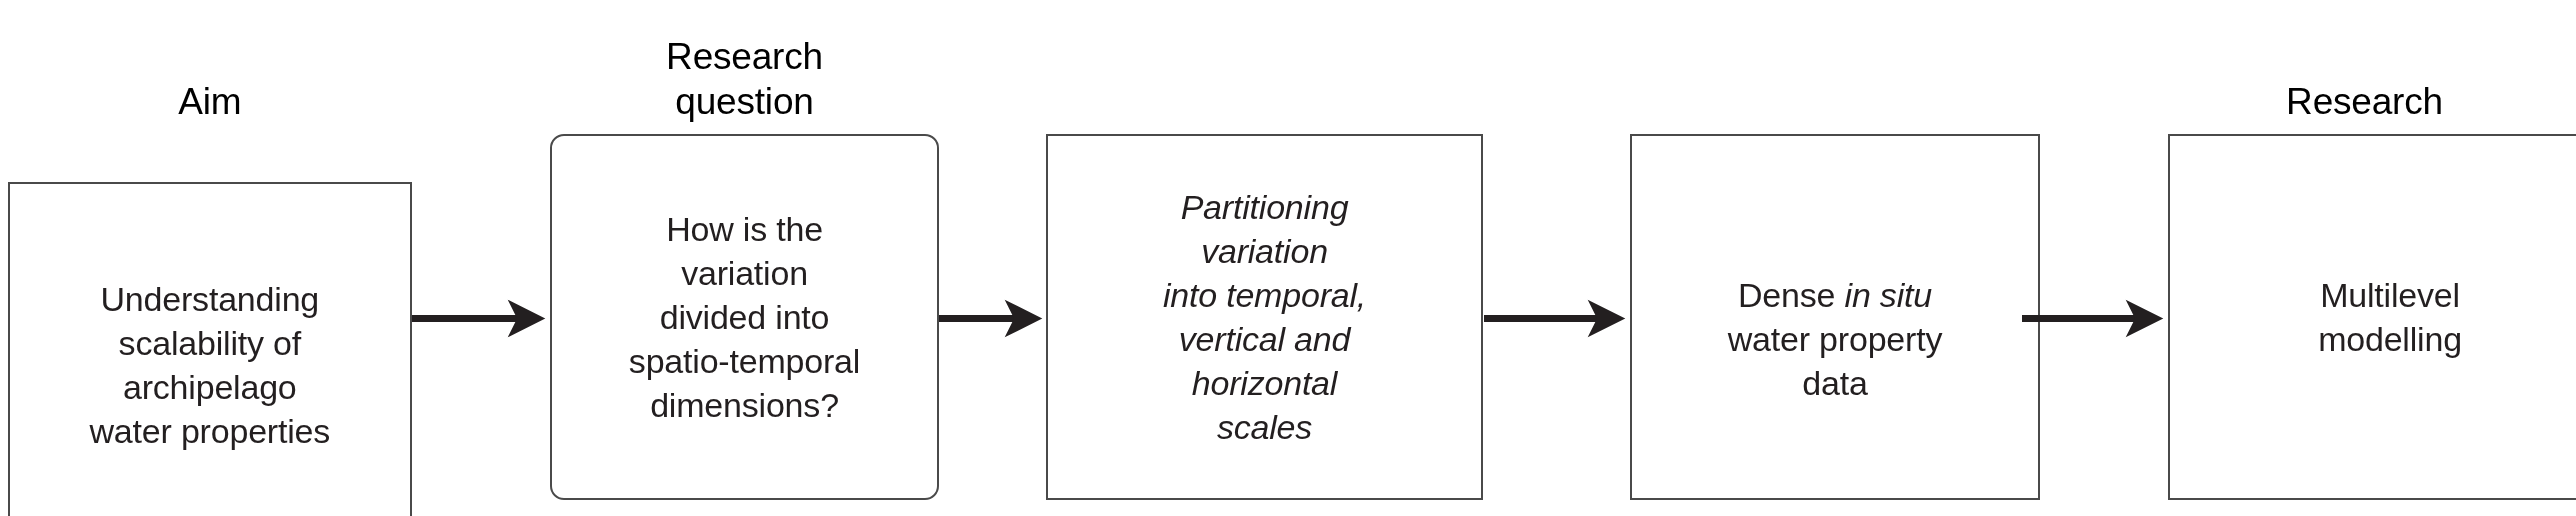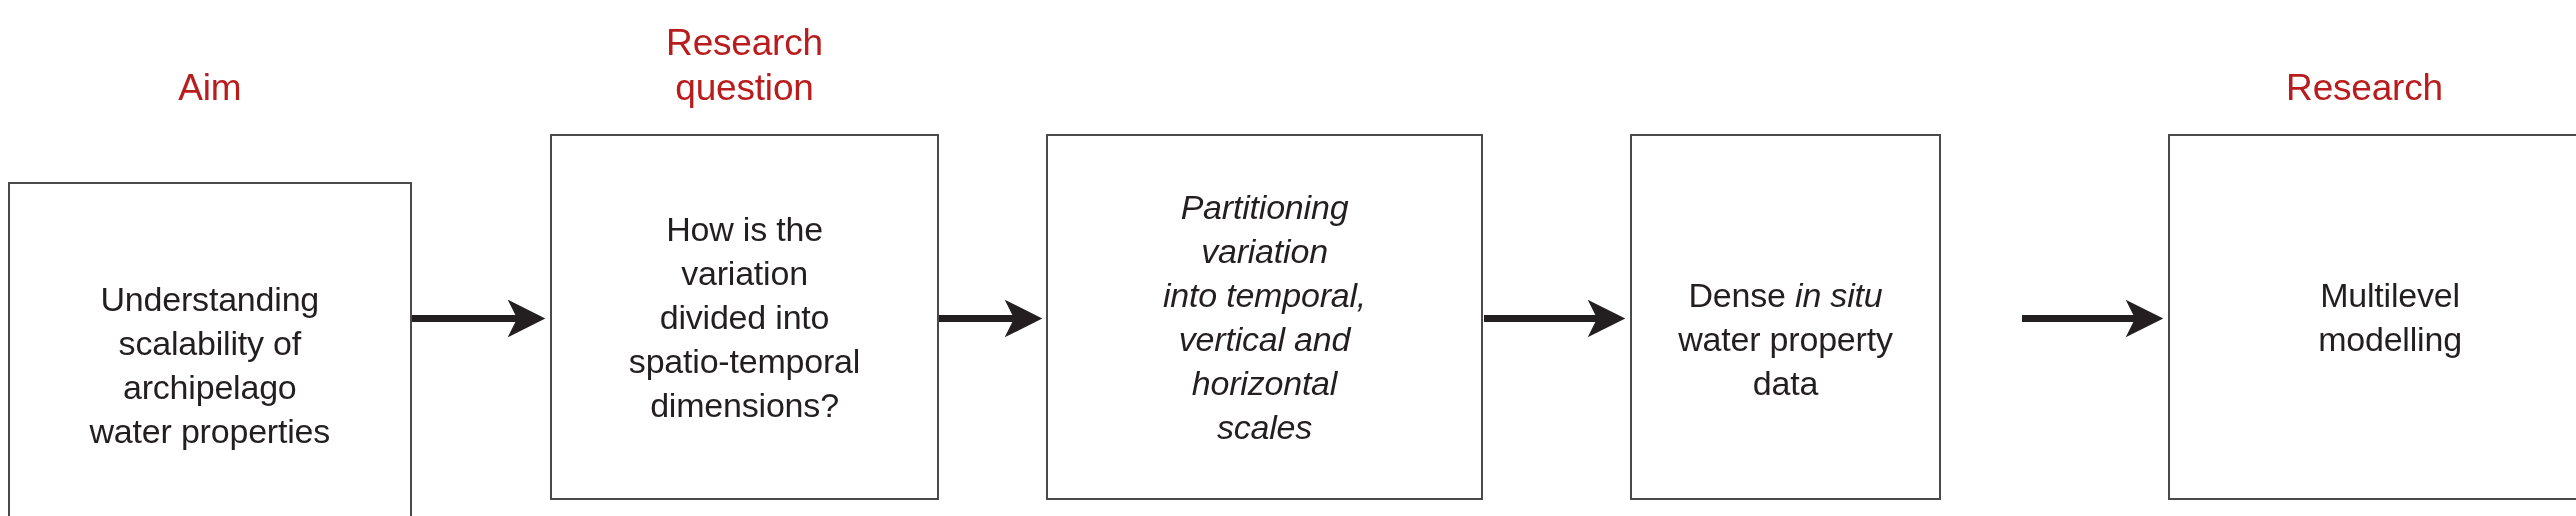--- a/index.html
+++ b/index.html
@@ -21,24 +21,24 @@
     background: #ffffff;
     overflow: hidden;
   }
 
   
   .col-header {
     position: absolute;
     text-align: center;
     font-size: 37px;
     line-height: 45px;
-    color: #b91c1c;
+    color: #000000;
     letter-spacing: -0.2px;
     
-    bottom: 407px;            
+    bottom: 393px;            
     display: flex;
     flex-direction: column;
     justify-content: flex-end;
     align-items: center;
     white-space: pre-line;
   }
 
   
   .stage-box {
     position: absolute;
@@ -105,38 +105,38 @@
 
   <div class="col-header" style="left:2168px; width:393px;">Research</div>
 
   <div class="stage-box" style="left:7.8px; width:404px;margin-top:48px;">
     <div class="stage-text">Understanding
 scalability of
 archipelago
 water properties</div>
   </div>
 
-  <div class="stage-box" style="left:550px; width:389px;">
+  <div class="stage-box" style="left:550px; width:389px;border-radius:14px;">
     <div class="stage-text">How is the
 variation
 divided into
 spatio-temporal
 dimensions?</div>
   </div>
 
   <div class="stage-box" style="left:1046px; width:437px;font-style:italic;">
     <div class="stage-text">Partitioning
 variation
 into temporal,
 vertical and
 horizontal
 scales</div>
   </div>
 
-  <div class="stage-box" style="left:1630px; width:311px;">
+  <div class="stage-box" style="left:1630px; width:410px;">
     <div class="stage-text">
       <span>Dense </span><em>in situ</em><span>
 water property
 data</span>
     </div>
   </div>
 
   <div class="stage-box" style="left:2168px; width:444px;">
     <div class="stage-text">Multilevel
 modelling</div>

